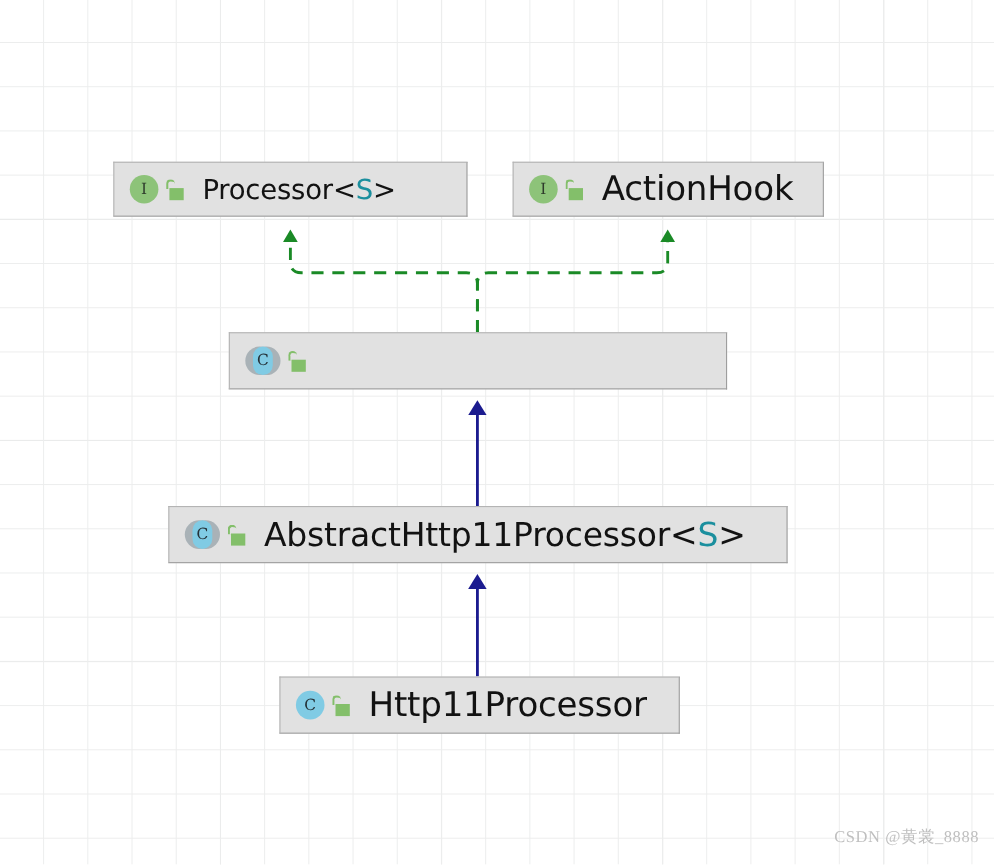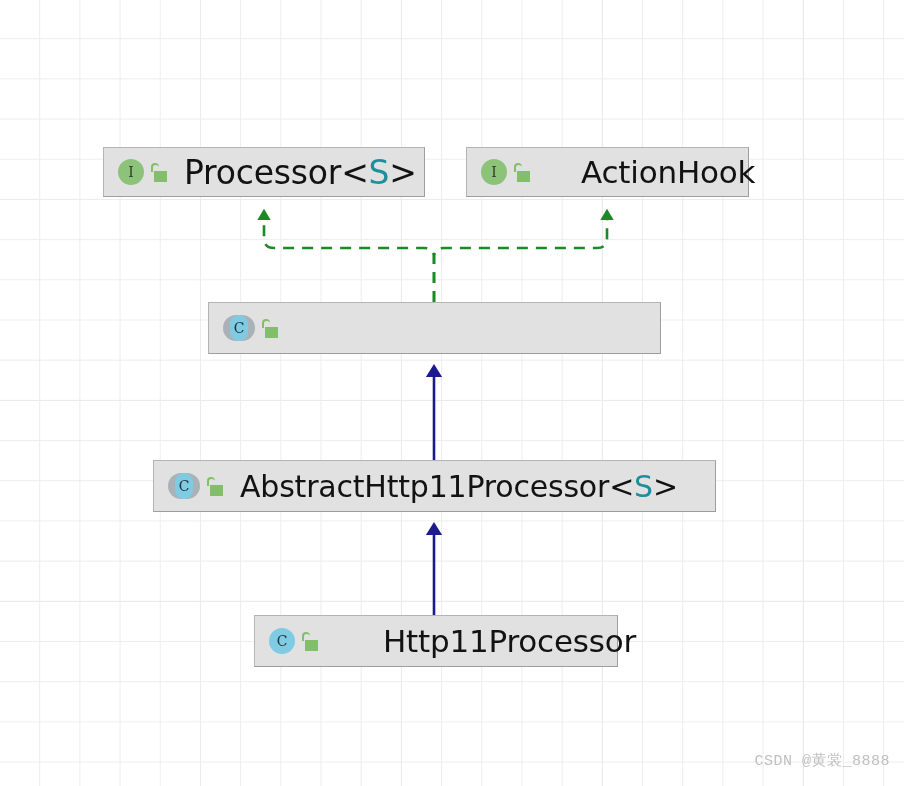--- a/index.html
+++ b/index.html
@@ -140,21 +140,21 @@
     border-top-right-radius: 5px;
     box-sizing: border-box;
   }
 
   .label-gap { width: 16px; flex: 0 0 auto; }
 
   .watermark {
     position: absolute;
     right: 14px;
     bottom: 16px;
-    font-family: Liberation Mono, monospace;
+    font-family: Liberation Serif, serif;
     font-size: 15px;
     color: #bfbfbf;
     letter-spacing: 0.5px;
     white-space: nowrap;
     text-align: right;
   }
 </style>
 </head>
 <body>
 
@@ -181,33 +181,33 @@
 
   <div class="node" style="left:103px; top:147px; width:322px; height:50px;">
     <span class="icon-wrap">
       <span class="ico-interface">I</span>
     </span>
     <span class="ico-lock">
       <span class="shackle"></span>
         <span class="body"></span>
     </span>
     <span class="label-gap"></span>
-    <span class="node-label" style="font-size:33px;"><span>Processor</span><span class="brk">&lt;</span><span class="generic">S</span><span class="brk">&gt;</span></span>
+    <span class="node-label" style="font-size:25px;"><span>Processor</span><span class="brk">&lt;</span><span class="generic">S</span><span class="brk">&gt;</span></span>
   </div>
 
   <div class="node" style="left:466px; top:147px; width:283px; height:50px;">
     <span class="icon-wrap">
       <span class="ico-interface">I</span>
     </span>
     <span class="ico-lock">
       <span class="shackle"></span>
         <span class="body"></span>
     </span>
     <span class="label-gap"></span>
-    <span class="node-label" style="font-size:31px;margin-left:34px;">ActionHook</span>
+    <span class="node-label" style="font-size:31px;">ActionHook</span>
   </div>
 
   <div class="node" style="left:208px; top:302px; width:453px; height:52px;">
     <span class="icon-wrap ico-abstract">
       <span class="arc-l"></span>
         <span class="arc-r"></span>
       <span class="core">C</span>
     </span>
     <span class="ico-lock">
       <span class="shackle"></span>
@@ -232,18 +232,18 @@
 
   <div class="node" style="left:254px; top:615px; width:364px; height:52px;">
     <span class="icon-wrap">
       <span class="ico-class">C</span>
     </span>
     <span class="ico-lock">
       <span class="shackle"></span>
         <span class="body"></span>
     </span>
     <span class="label-gap"></span>
-    <span class="node-label" style="font-size:31px;margin-left:48px;">Http11Processor</span>
+    <span class="node-label" style="font-size:31px;">Http11Processor</span>
   </div>
 
   <div class="watermark">CSDN @黄裳_8888</div>
 
 </div>
 
 </body></html>

